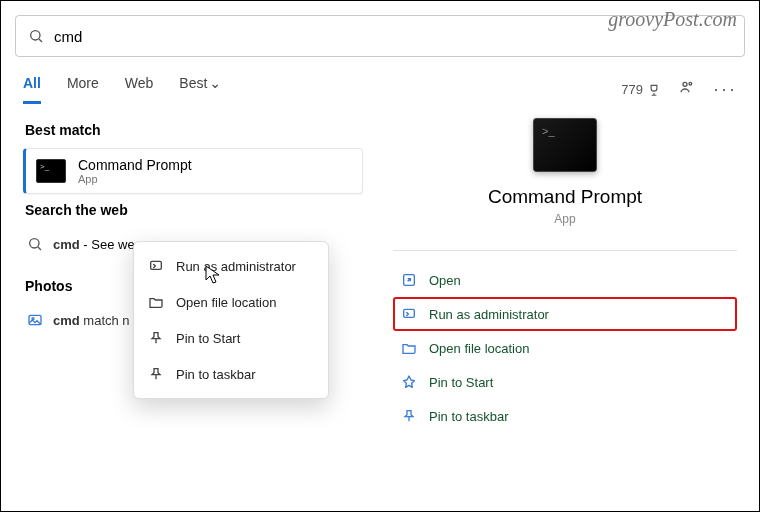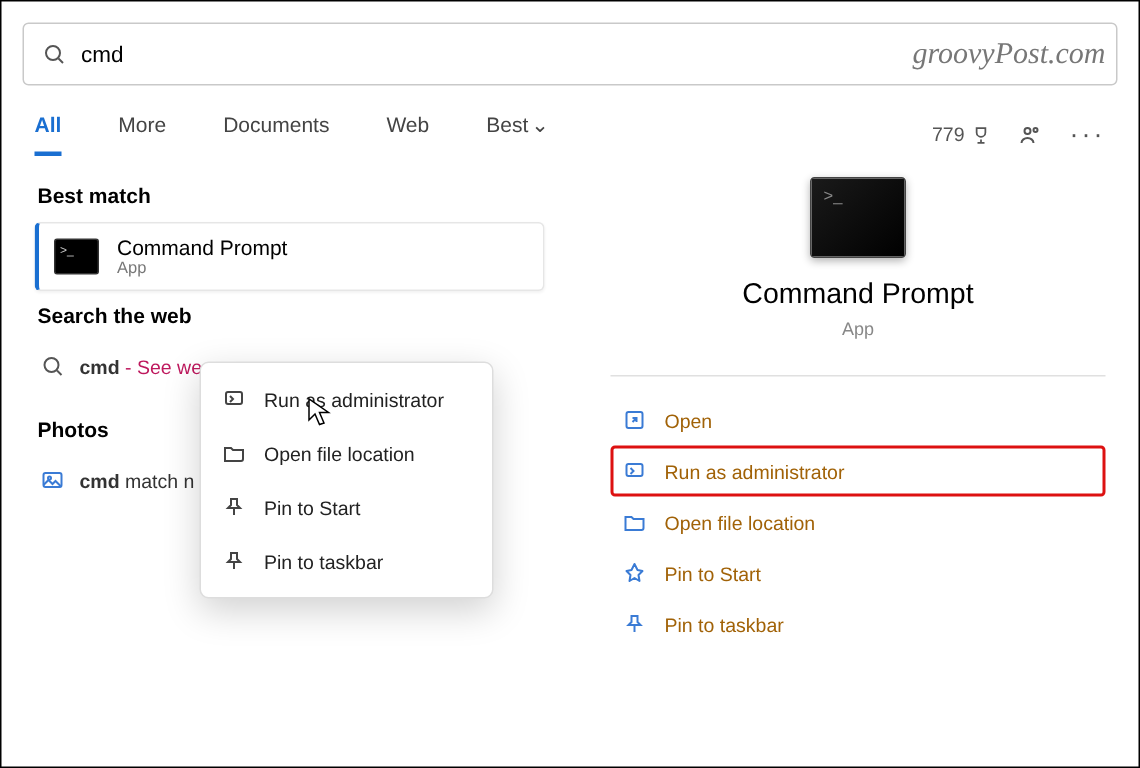--- a/index.html
+++ b/index.html
@@ -1,70 +1,69 @@
 <!DOCTYPE html>
 <html><head>
 <meta charset="utf-8">
 <style>
 *{margin:0;padding:0;box-sizing:border-box;font-family:"Segoe UI",Arial,sans-serif}
 body{background:#fff;width:760px;height:512px;overflow:hidden;position:relative;border:1px solid #000}
 .search-bar{margin:14px 14px 0 14px;height:42px;border:1px solid #c9c9c9;border-radius:4px;display:flex;align-items:center;padding:0 12px;background:#fff}
 .search-bar svg{width:16px;height:16px;margin-right:10px;color:#555}
 .search-bar input{border:none;outline:none;font-size:15px;flex:1;background:transparent}
-.scope-row{display:flex;align-items:center;padding:18px 22px 0 22px;gap:38px;font-size:14px;color:#444}
+.scope-row{display:flex;align-items:center;padding:18px 22px 0 22px;gap:26px;font-size:14px;color:#444}
 .scope-tab{cursor:pointer;padding-bottom:10px;border-bottom:3px solid transparent}
 .scope-tab.active{color:#1a6fd1;border-bottom-color:#1a6fd1;font-weight:600}
-.scope-right{margin-left:auto;display:flex;align-items:center;gap:18px;color:#555;font-size:13px}
+.scope-right{margin-left:auto;display:flex;gap:18px;color:#555;font-size:13px}
 .scope-right .pts{display:flex;align-items:center;gap:4px}
 .dots{font-size:18px;letter-spacing:2px}
-.content{display:flex;padding:10px 22px 0 22px;gap:44px}
+.content{display:flex;padding:10px 22px 0 22px;gap:30px}
 .left{width:340px}
 .sec-head{font-size:14px;font-weight:600;margin:8px 0 10px 2px}
 .match-card{display:flex;align-items:center;border:1px solid #e6e6e6;border-left:3px solid #1a6fd1;border-radius:4px;padding:8px 10px;background:#fff;box-shadow:0 1px 2px rgba(0,0,0,.05)}
 .cmd-icon-sm{width:30px;height:24px;background:#000;border:1px solid #333;border-radius:2px;margin-right:12px;position:relative}
 .cmd-icon-sm::after{content:">_";color:#ccc;font-size:8px;position:absolute;top:2px;left:3px}
 .match-title{font-size:14px}
 .match-sub{font-size:11px;color:#777}
 .sub-item{display:flex;align-items:center;gap:10px;padding:8px 4px;font-size:13px;color:#333}
 .sub-item svg{width:16px;height:16px;color:#555}
 .bold-bit{font-weight:600}
-.grey-bit{color:#be185d}
+.grey-bit{color:#000000}
 .right{flex:1;text-align:center;padding-top:4px}
 .big-icon{width:64px;height:54px;margin:0 auto 14px auto;background:linear-gradient(135deg,#1a1a1a,#000);border:1px solid #444;border-radius:3px;box-shadow:0 2px 6px rgba(0,0,0,.3);position:relative}
 .big-icon::after{content:">_";color:#888;font-size:11px;position:absolute;top:6px;left:8px}
 .r-title{font-size:19px;margin-bottom:4px}
 .r-sub{font-size:12px;color:#888;margin-bottom:24px}
 .r-divider{height:1px;background:#e0e0e0;margin:0 0 12px 0}
-.act{display:flex;align-items:center;gap:12px;padding:9px 8px;font-size:13px;color:#a16207;text-align:left;border-radius:3px}
+.act{display:flex;align-items:center;gap:12px;padding:9px 8px;font-size:13px;color:#14532d;text-align:left;border-radius:3px}
 .act svg{width:16px;height:16px;flex-shrink:0}
 .hl{border:2px solid #d11;padding:7px 6px}
 .ctx-menu{position:absolute;left:132px;top:240px;width:196px;background:#fff;border:1px solid #ddd;border-radius:6px;box-shadow:0 8px 24px rgba(0,0,0,.18);padding:6px 0;z-index:10}
 .ctx-item{display:flex;align-items:center;gap:12px;padding:10px 14px;font-size:13px;color:#222}
 .ctx-item svg{width:16px;height:16px;color:#444}
-.watermark{position:absolute;top:24px;right:22px;font-family:Georgia,serif;font-style:italic;font-size:20px;color:#777;z-index:50}
+.watermark{position:absolute;top:7px;right:22px;font-family:Georgia,serif;font-style:italic;font-size:20px;color:#777;z-index:50}
 .cursor{position:absolute;left:204px;top:264px;z-index:20}
 .chev{margin-left:2px}
 </style>
 </head>
 <body>
 
 <div class="watermark">groovyPost.com</div>
 
 <div class="search-bar">
   <svg viewBox="0 0 24 24" fill="none" stroke="currentColor" stroke-width="2">
       <circle cx="11" cy="11" r="7"></circle>
       <line x1="21" y1="21" x2="16.5" y2="16.5"></line>
     </svg>
   <input value="cmd" style="">
 </div>
 
 <div class="scope-row">
   <div class="scope-tab active">All</div>
   <div class="scope-tab">More</div>
-  <div class="scope-tab">Documents</div>
   <div class="scope-tab">Web</div>
   <div class="scope-tab"><span>Best</span><span class="chev">⌄</span></div>
   <div class="scope-right">
     <div class="pts">
       <span>779</span>
       <svg width="14" height="14" viewBox="0 0 24 24" fill="none" stroke="currentColor" stroke-width="2">
           <path d="M8 21h8M12 17v4M7 4h10v5a5 5 0 01-10 0V4z"></path>
         </svg>
     </div>
     <svg width="16" height="16" viewBox="0 0 24 24" fill="none" stroke="currentColor" stroke-width="2">

